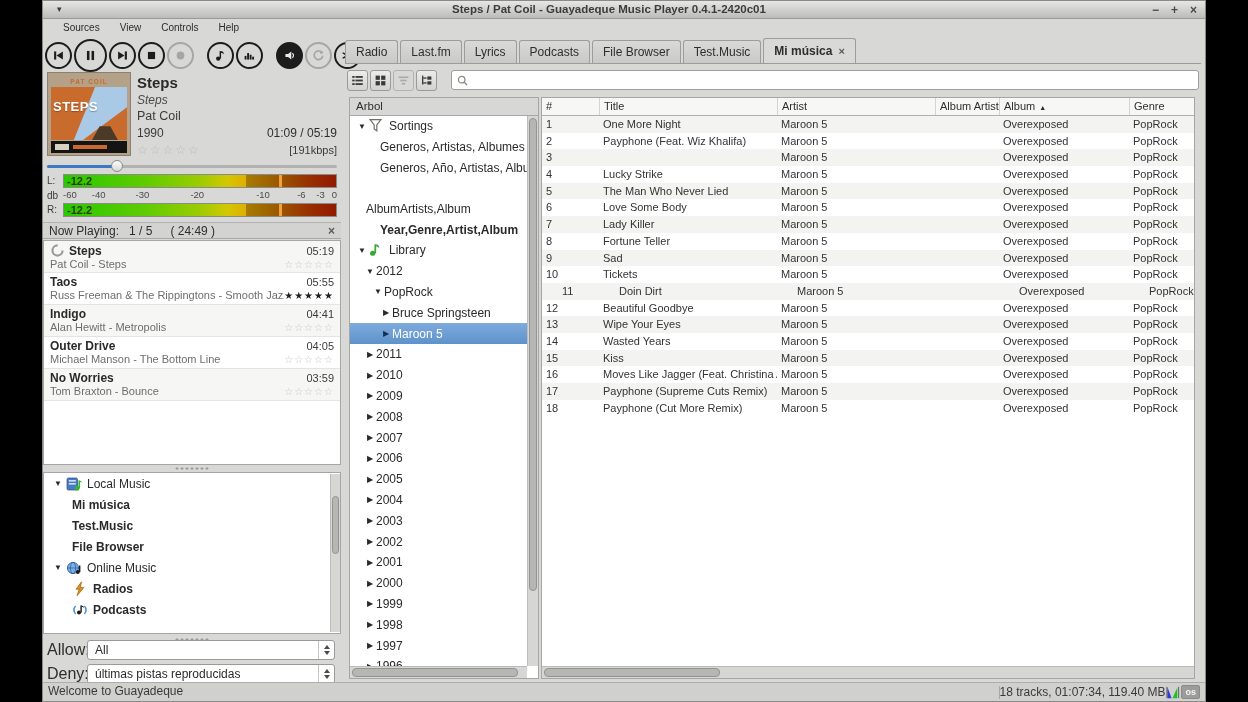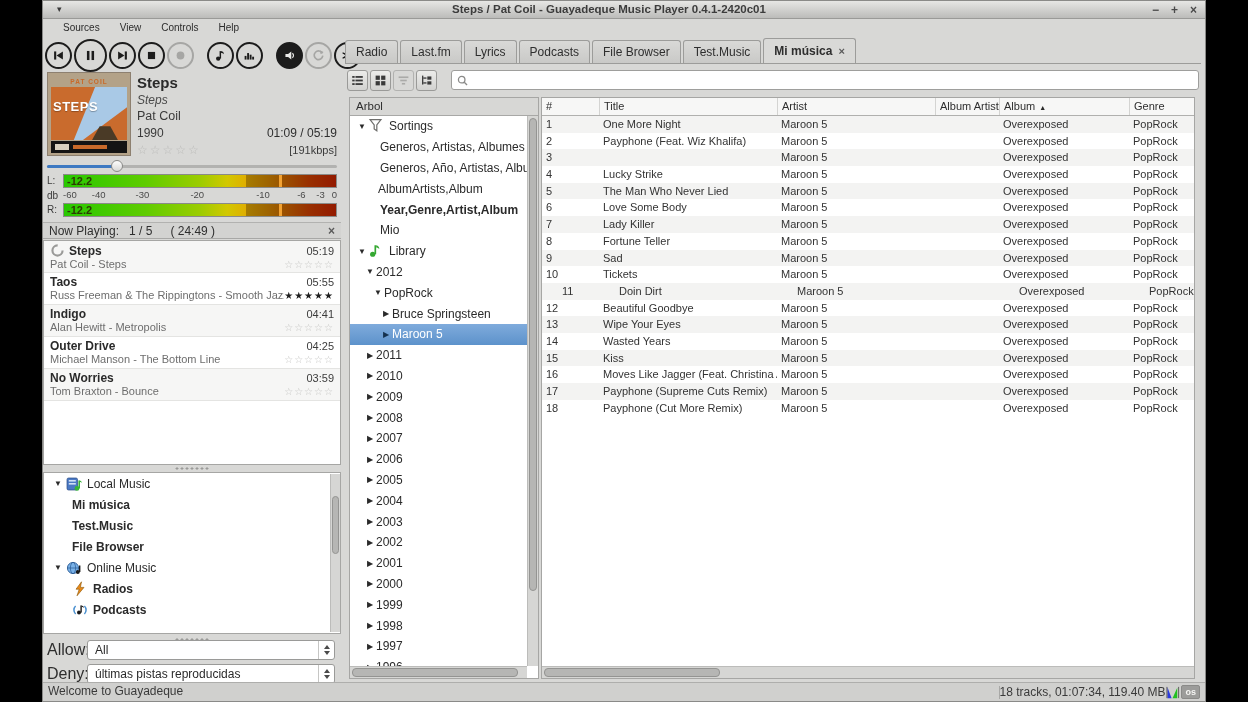--- a/index.html
+++ b/index.html
@@ -392,21 +392,21 @@
               <span class="np-time">04:41</span>
             </div>
             <div class="np-l2">
               <span class="np-detail">Alan Hewitt - Metropolis</span>
               <span class="np-stars">☆☆☆☆☆</span>
             </div>
           </div>
           <div class="np-row">
             <div class="np-l1">
               <span class="np-title">Outer Drive</span>
-              <span class="np-time">04:25</span>
+              <span class="np-time">04:05</span>
             </div>
             <div class="np-l2">
               <span class="np-detail">Michael Manson - The Bottom Line</span>
               <span class="np-stars">☆☆☆☆☆</span>
             </div>
           </div>
           <div class="np-row alt">
             <div class="np-l1">
               <span class="np-title">No Worries</span>
               <span class="np-time">03:59</span>
@@ -581,28 +581,25 @@
                   <path d="M2.2 1.8 13.8 1.8 9.4 7.4 9.4 13.6 6.6 11.6 6.6 7.4 Z" fill="none" stroke="#6e6e6c" stroke-width="1.3"></path>
                 </svg></span>
               <span>Sortings</span>
             </div>
             <div class="tree-row" style="padding-left: 30px;">
               <span>Generos, Artistas, Albumes</span>
             </div>
             <div class="tree-row" style="padding-left: 30px;">
               <span>Generos, Año, Artistas, Albumes</span>
             </div>
-            <div class="tree-row" style="padding-left: 28px;">
+            <div class="tree-row" style="padding-left: 16px; margin-top: 20px;">
               <span>AlbumArtists,Album</span>
             </div>
             <div class="tree-row bold" style="padding-left: 30px;">
               <span>Year,Genre,Artist,Album</span>
-            </div>
-            <div class="tree-row" style="padding-left: 30px;">
-              <span>Mio</span>
             </div>
             <div class="tree-row" style="padding-left: 6px;">
               <span class="tree-arrow">▼</span>
               <span class="tree-icon"><svg viewBox="0 0 16 16">
                   <circle cx="5" cy="12" r="2.8" fill="#35a832"></circle>
                   <rect x="6.9" y="2.4" width="1.8" height="9.6" fill="#35a832"></rect>
                   <path d="M8.7 2.4 q3.6 0.9 3.3 4.1 q-1.6 -2 -3.3 -1.6 Z" fill="#35a832"></path>
                 </svg></span>
               <span>Library</span>
             </div>

